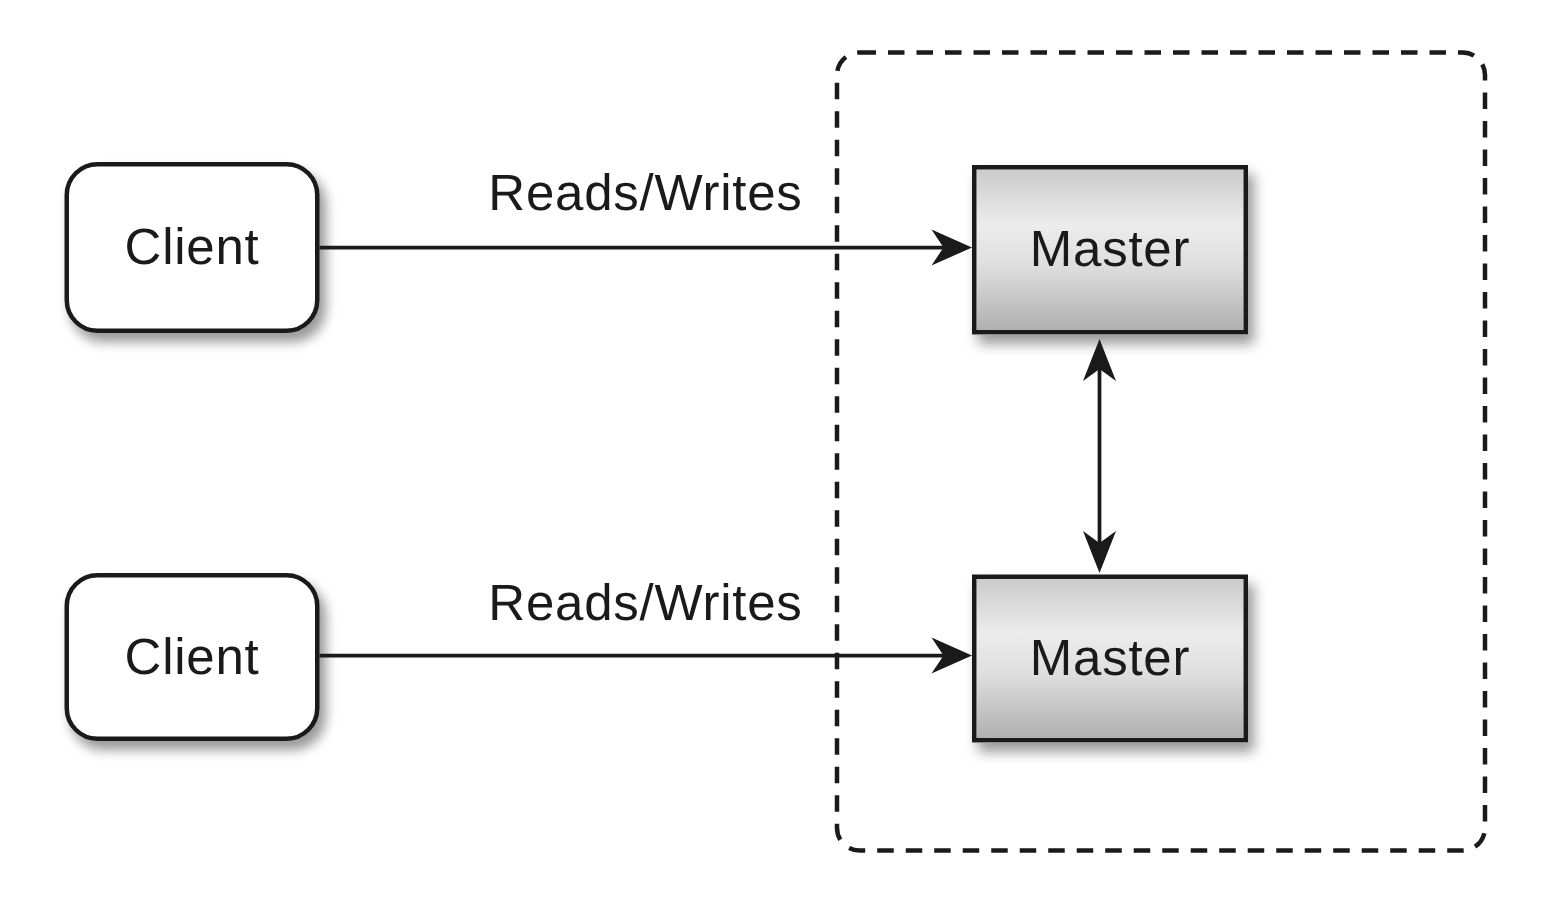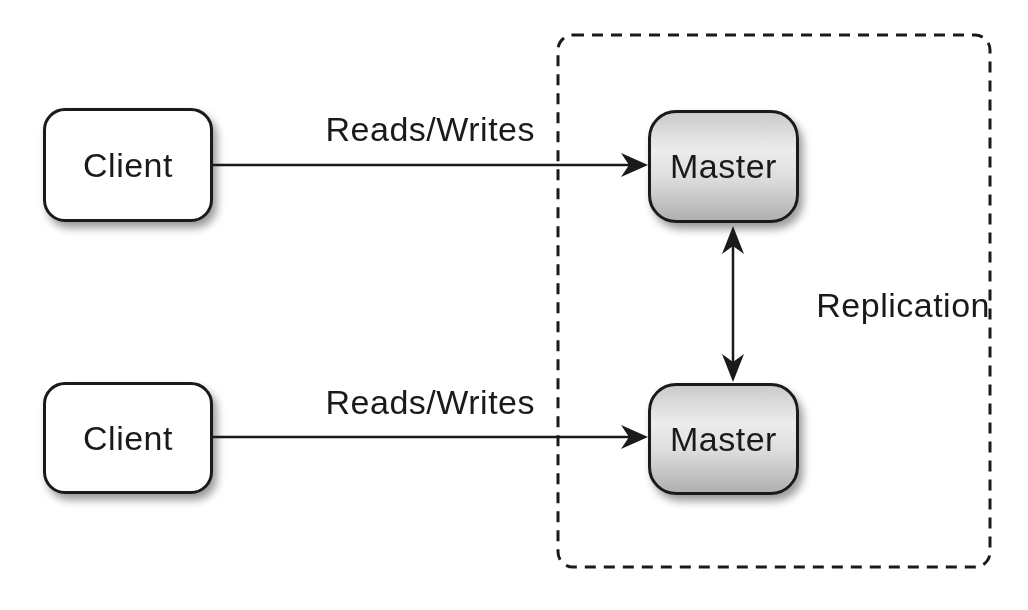--- a/index.html
+++ b/index.html
@@ -26,28 +26,27 @@
   }
   .client {
     width: 170px;
     height: 114px;
     border-radius: 22px;
     background: var(--client-fill, #ffffff);
   }
   .client.top { left: 43px; top: 108px; }
   .client.bottom { left: 43px; top: 382px; height: 112px; }
   .master {
-    width: 151px;
+    width: 184px;
     height: 113px;
     background: linear-gradient(180deg,
       var(--master-fill-top, #cbcbcb) 0%,
       var(--master-fill-mid, #ececec) 35%,
       #dedede 60%,
       var(--master-fill-bottom, #b0b0b0) 100%);
-    border-radius: 28px;
   }
   .master.top { left: 648px; top: 110px; }
   .master.bottom { left: 648px; top: 383px; height: 112px; }
   .edge-label {
     position: absolute;
     font-size: 34px;
     letter-spacing: 0.5px;
     text-align: right;
     white-space: nowrap;
   }
@@ -86,21 +85,20 @@
 
   <div class="node master top">
     <span>Master</span>
   </div>
   <div class="node master bottom">
     <span>Master</span>
   </div>
 
   <div class="edge-label rw-top">Reads/Writes</div>
   <div class="edge-label rw-bottom">Reads/Writes</div>
-  <div class="edge-label repl">Replication</div>
 
   <svg id="arrow-top" class="arrow-svg" width="440" height="32" viewBox="0 0 440 32">
     <line class="shaft" x1="2" y1="16" x2="420" y2="16"></line>
     <polygon class="head" points="437,16 410,4 418,16 410,28"></polygon>
   </svg>
 
   <svg id="arrow-bottom" class="arrow-svg" width="440" height="32" viewBox="0 0 440 32">
     <line class="shaft" x1="2" y1="16" x2="420" y2="16"></line>
     <polygon class="head" points="437,16 410,4 418,16 410,28"></polygon>
   </svg>

